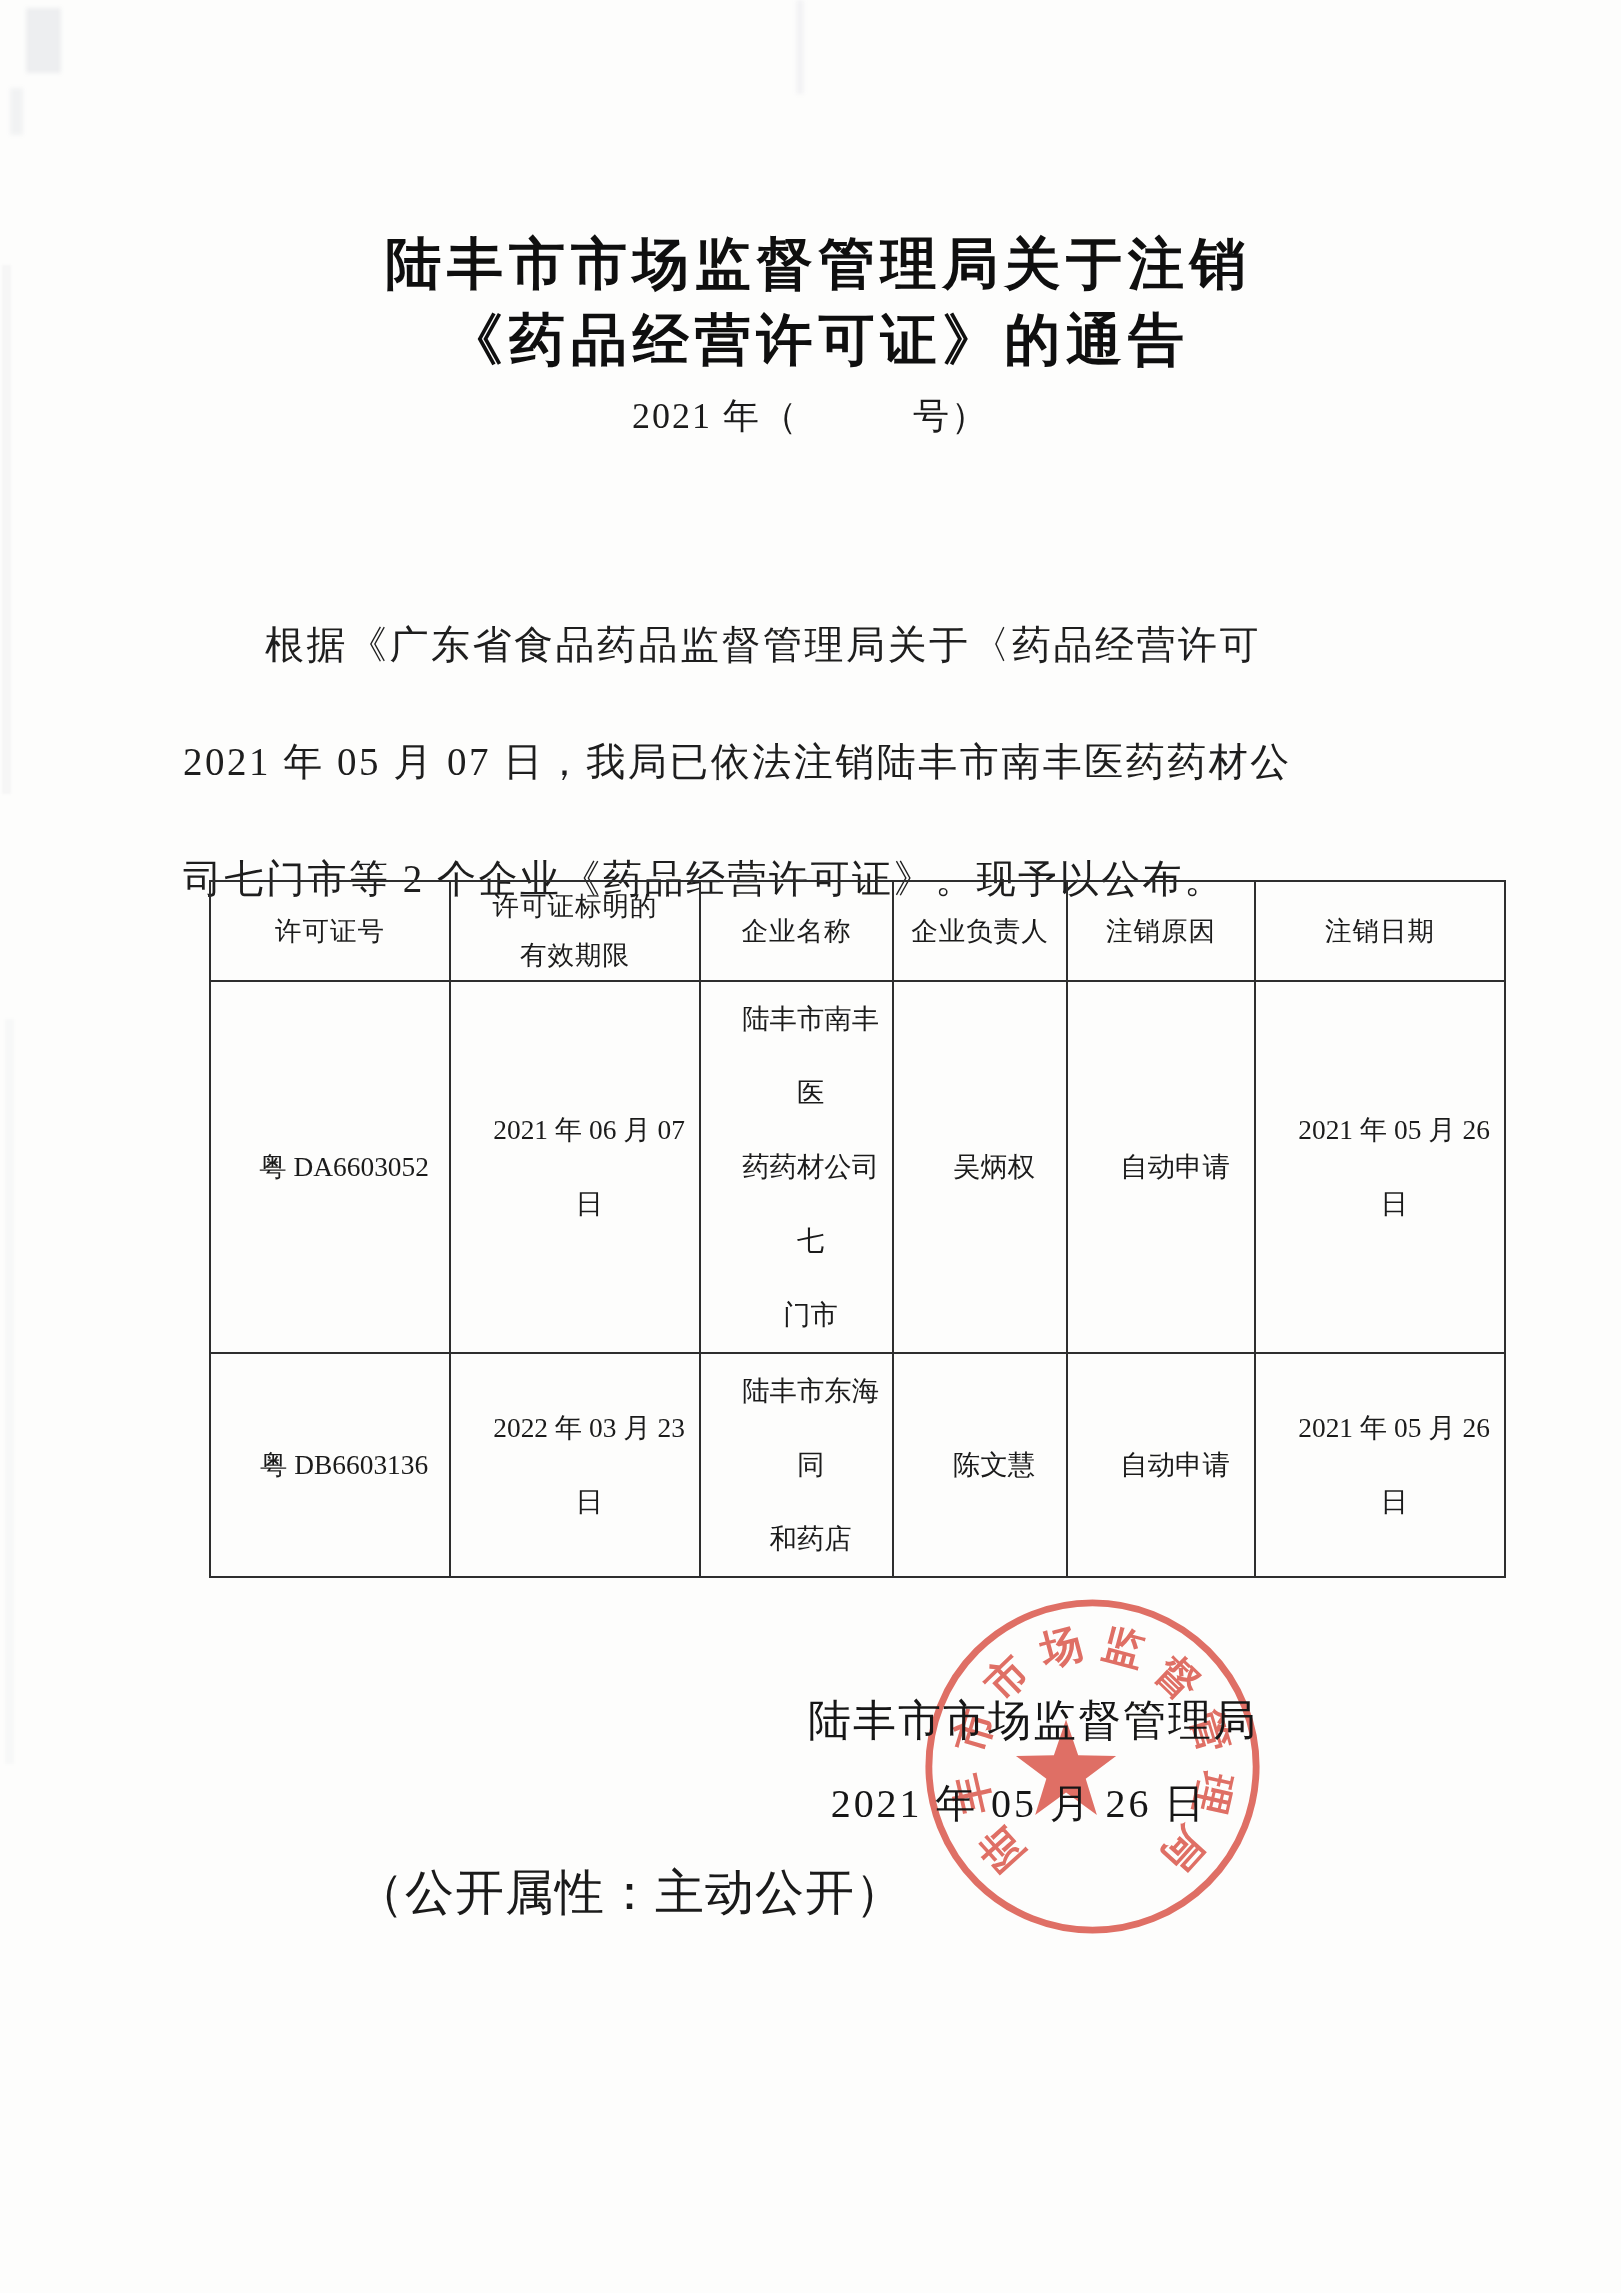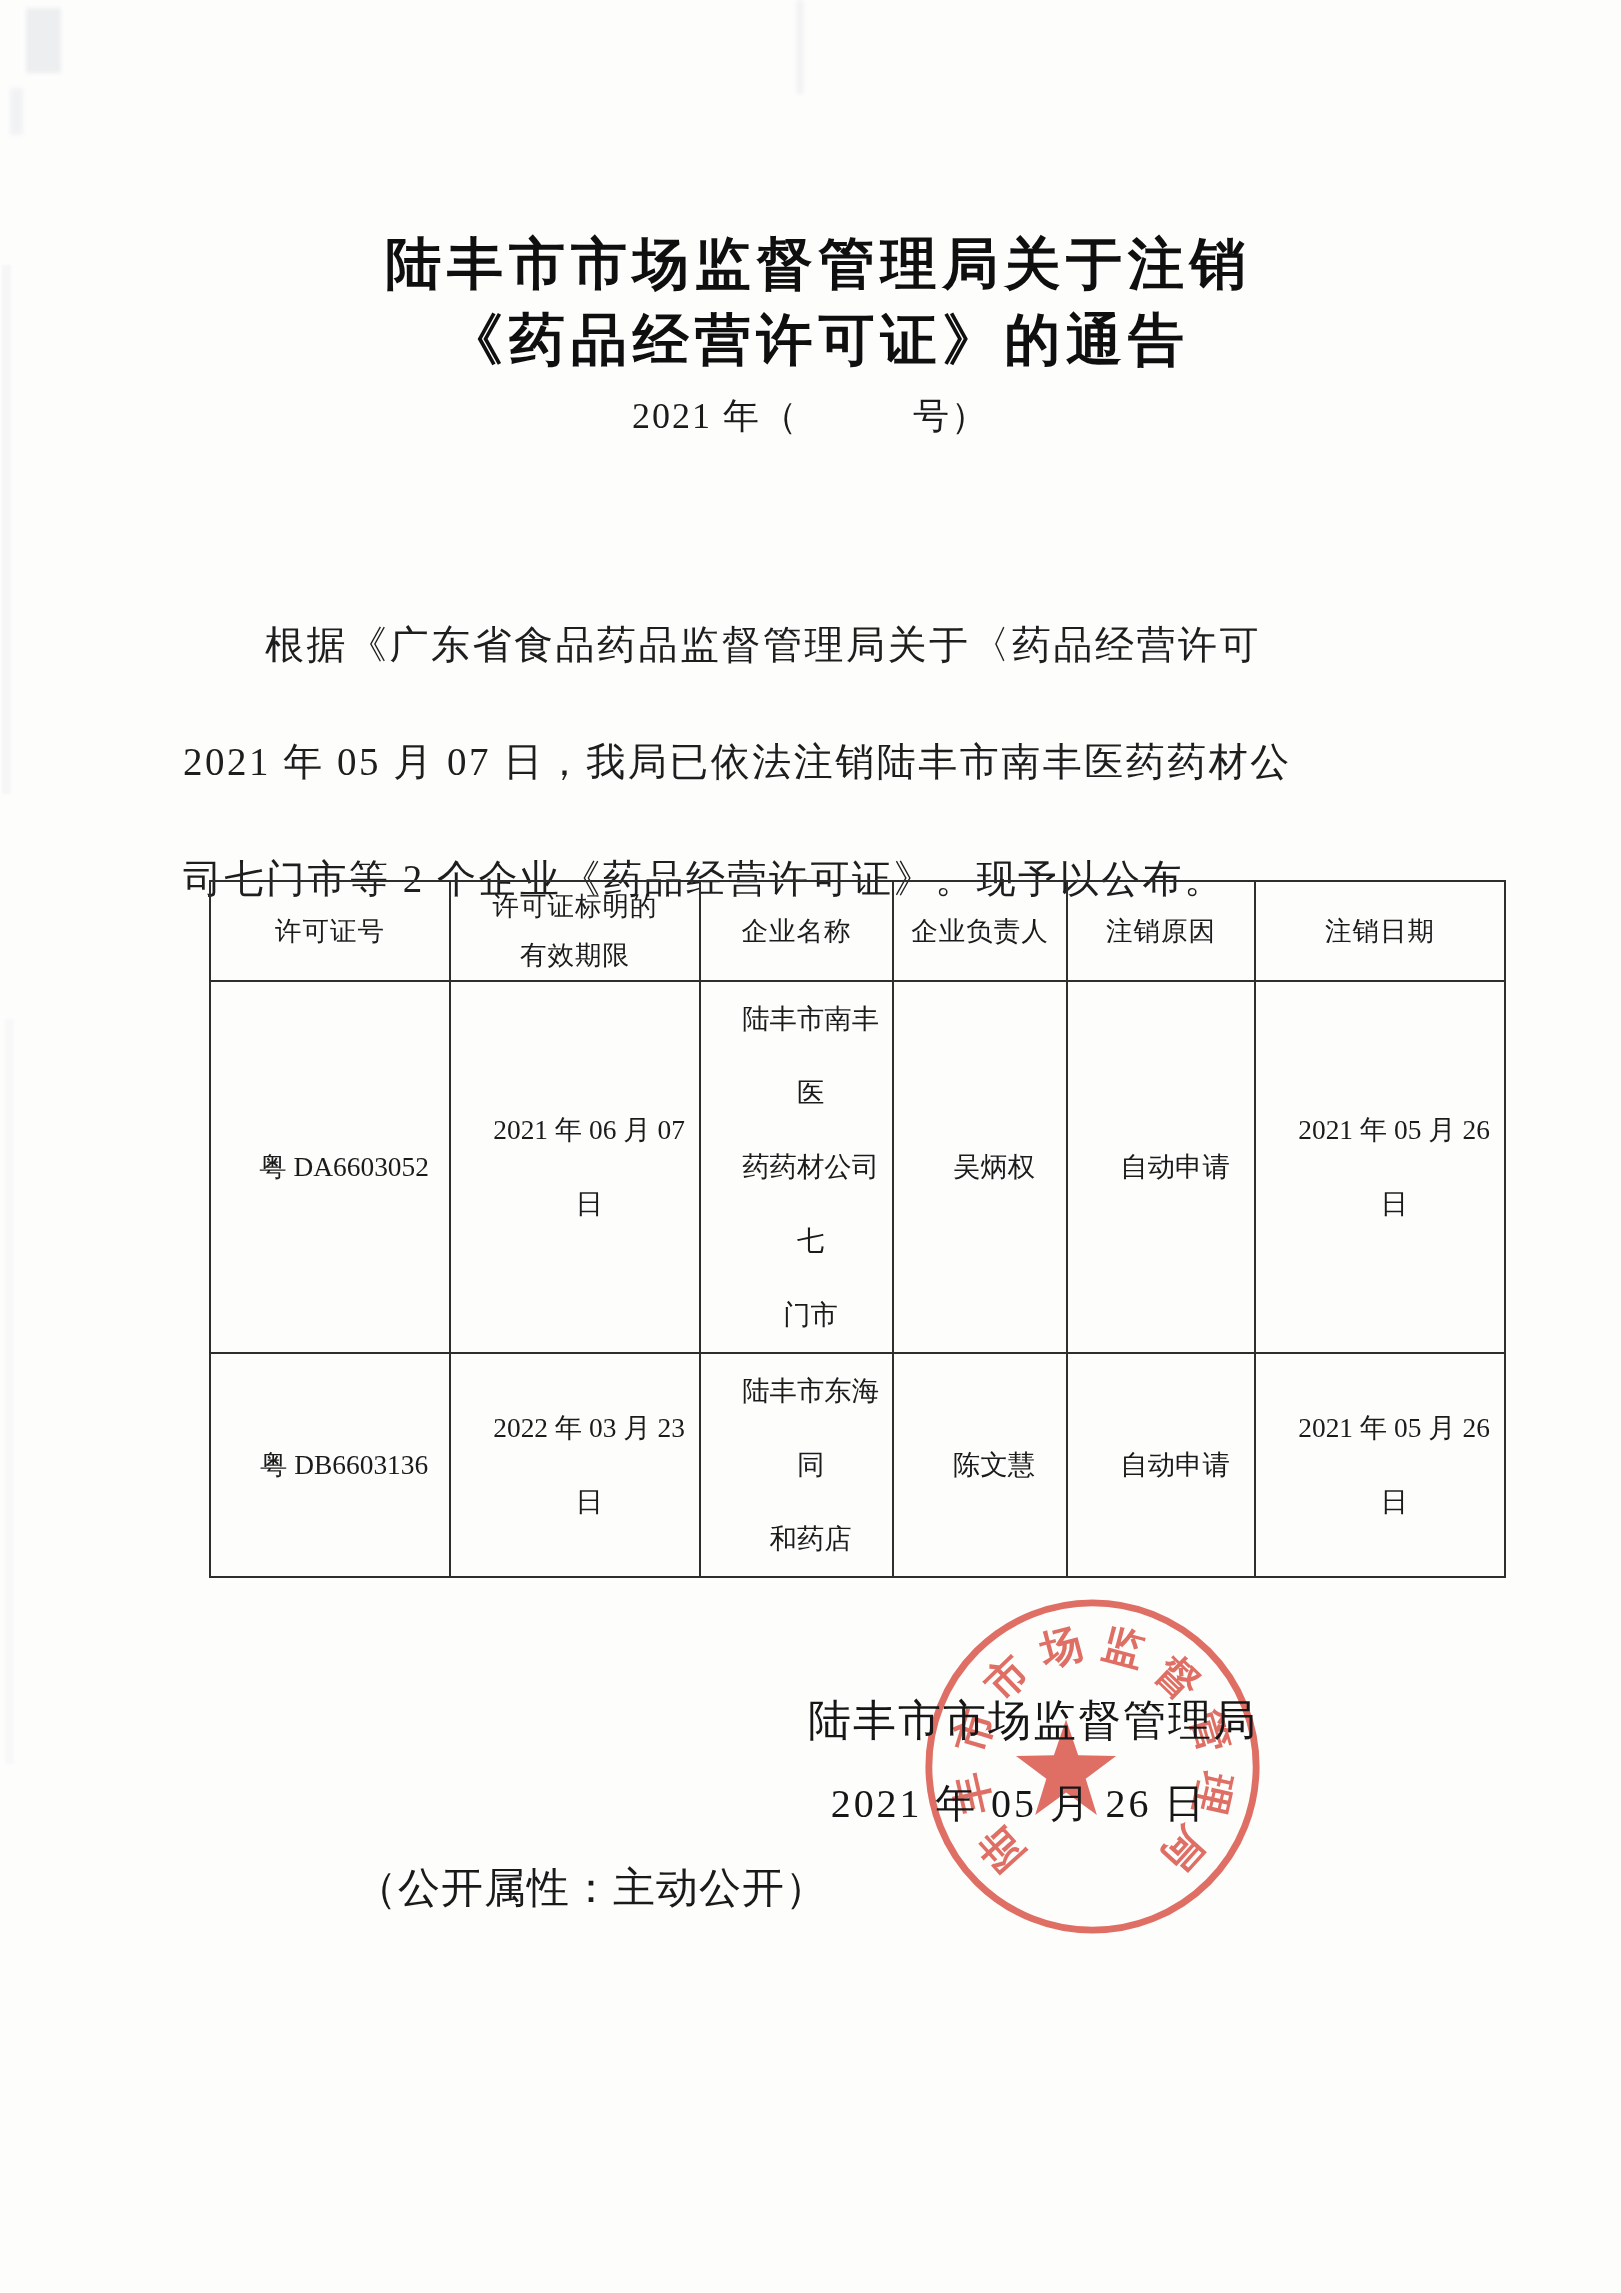--- a/index.html
+++ b/index.html
@@ -62,21 +62,21 @@
   .sign-agency{
     position:absolute;left:1033px;top:1692px;transform:translateX(-50%);
     font-size:43px;color:#161616;letter-spacing:2px;white-space:nowrap;z-index:2;
   }
   .sign-date{
     position:absolute;left:1019px;top:1776px;transform:translateX(-50%);
     font-size:40px;color:#161616;letter-spacing:2.9px;white-space:nowrap;z-index:2;
   }
   .footer-note{
     position:absolute;left:355px;top:1860px;
-    font-size:42px;color:#1a1a1a;letter-spacing:1px;white-space:nowrap;
+    font-size:49px;color:#1a1a1a;letter-spacing:1px;white-space:nowrap;
   }
 
   .stamp{
     position:absolute;left:922px;top:1596px;width:341px;height:341px;
     z-index:1;mix-blend-mode:multiply;pointer-events:none;
   }
   .stamp-char{
     font-size:42px;
     font-family:"Liberation Serif", serif;
     text-anchor:middle;dominant-baseline:central;

